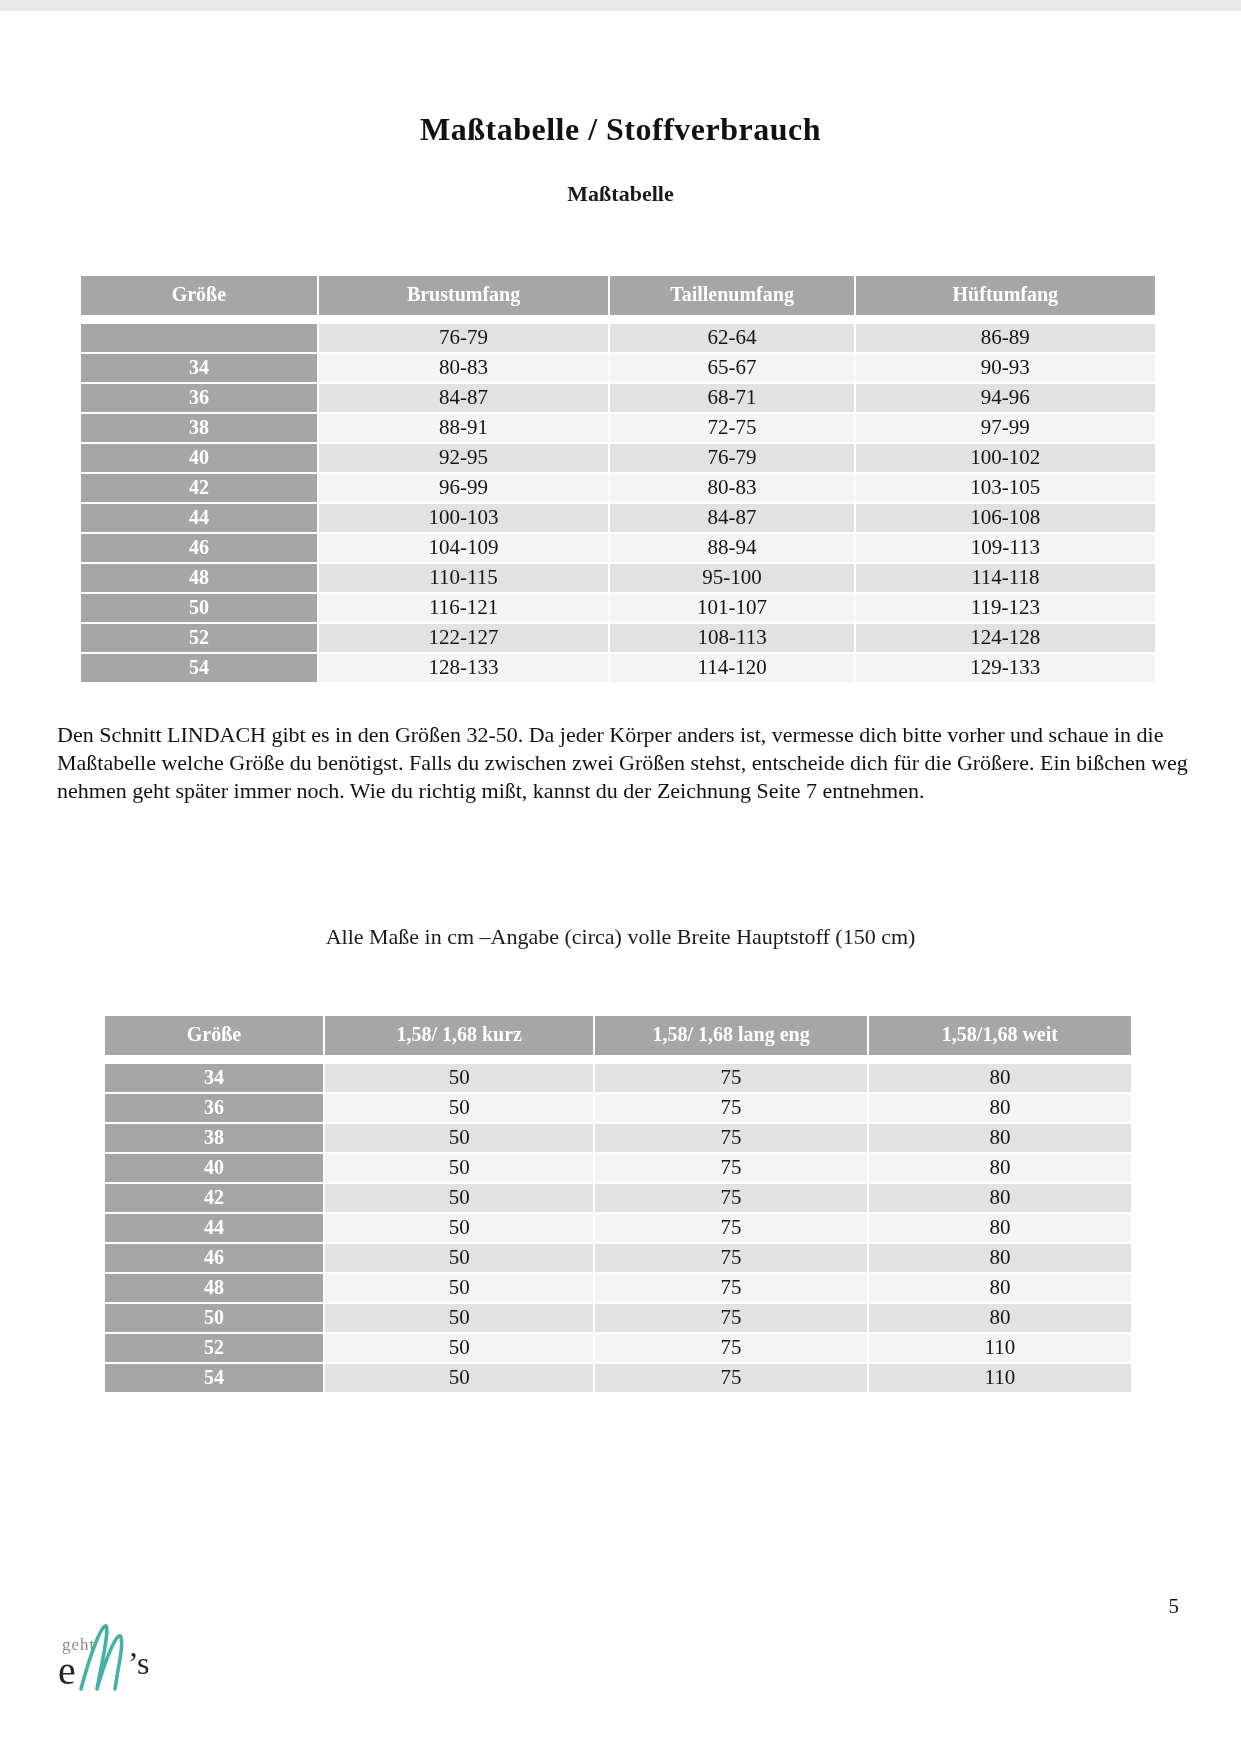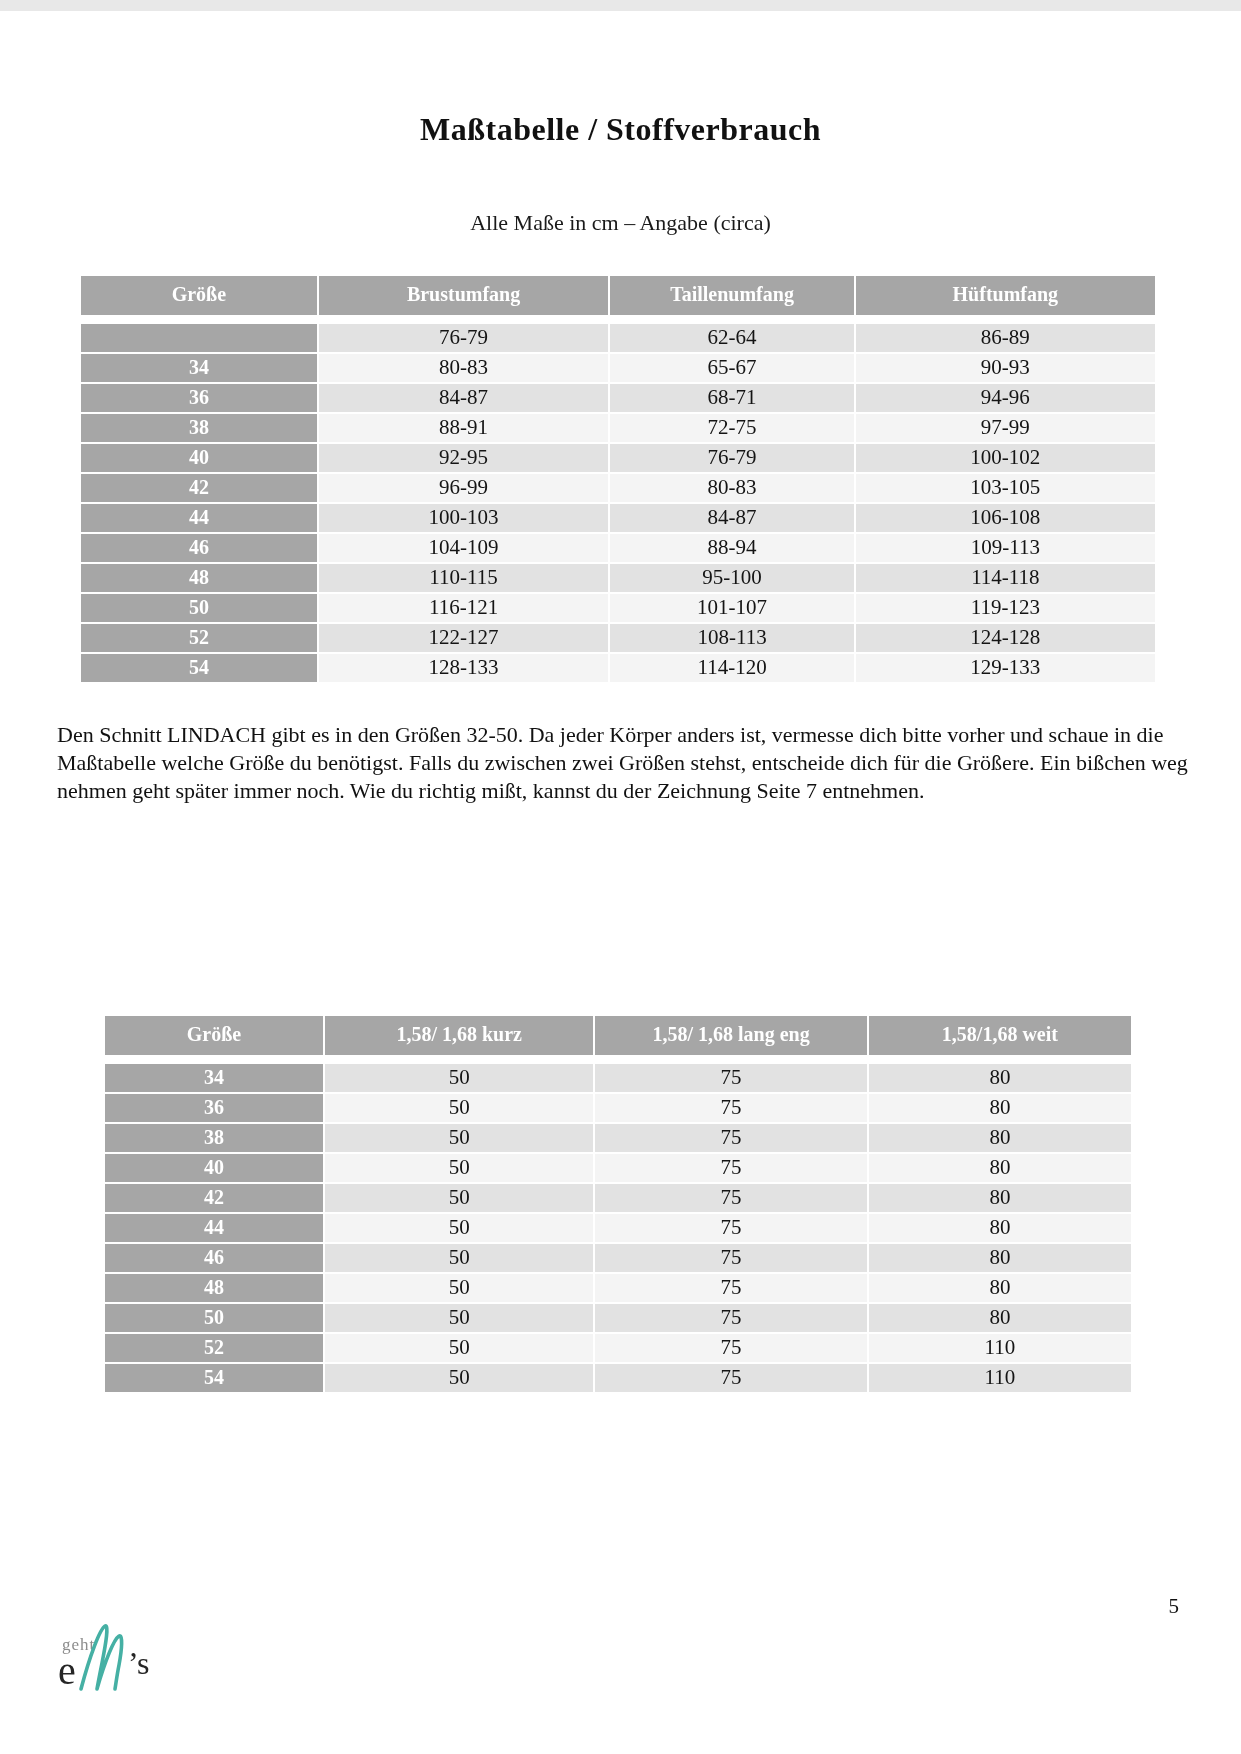--- a/index.html
+++ b/index.html
@@ -109,21 +109,21 @@
     font-size: 32px; color: #262626;
   }
 </style>
 </head>
 <body>
 
 <div class="page">
 
   <div class="doc-title">Maßtabelle / Stoffverbrauch</div>
 
-  <div class="center-line mass-sub1">Alle Maße in cm – Angabe (circa)</div>
+  <div class="center-line bold mass-heading">Maßtabelle</div>
 
   <table id="mass-table" class="data-table" data-table="mass_section.table">
     <colgroup>
       <col style="width:22.1%">
         <col style="width:27.1%">
         <col style="width:22.8%">
         <col style="width:28%">
     </colgroup>
     <thead>
         <tr>
@@ -204,20 +204,21 @@
           <td class="size-cell">54</td>
           <td>128-133</td>
           <td>114-120</td>
           <td>129-133</td>
         </tr>
       </tbody>
   </table>
 
   <div class="note">Den Schnitt LINDACH gibt es in den Größen 32-50. Da jeder Körper anders ist, vermesse dich bitte vorher und schaue in die Maßtabelle welche Größe du benötigst. Falls du zwischen zwei Größen stehst, entscheide dich für die Größere. Ein bißchen weg nehmen geht später immer noch. Wie du richtig mißt, kannst du der Zeichnung Seite 7 entnehmen.</div>
 
+  <div class="center-line material-sub">Alle Maße in cm –Angabe (circa) volle Breite Hauptstoff (150 cm)</div>
 
   <table id="material-table" class="data-table" data-table="material_section.table">
     <colgroup>
       <col style="width:21.4%">
         <col style="width:26.3%">
         <col style="width:26.6%">
         <col style="width:25.7%">
     </colgroup>
     <thead>
         <tr>

